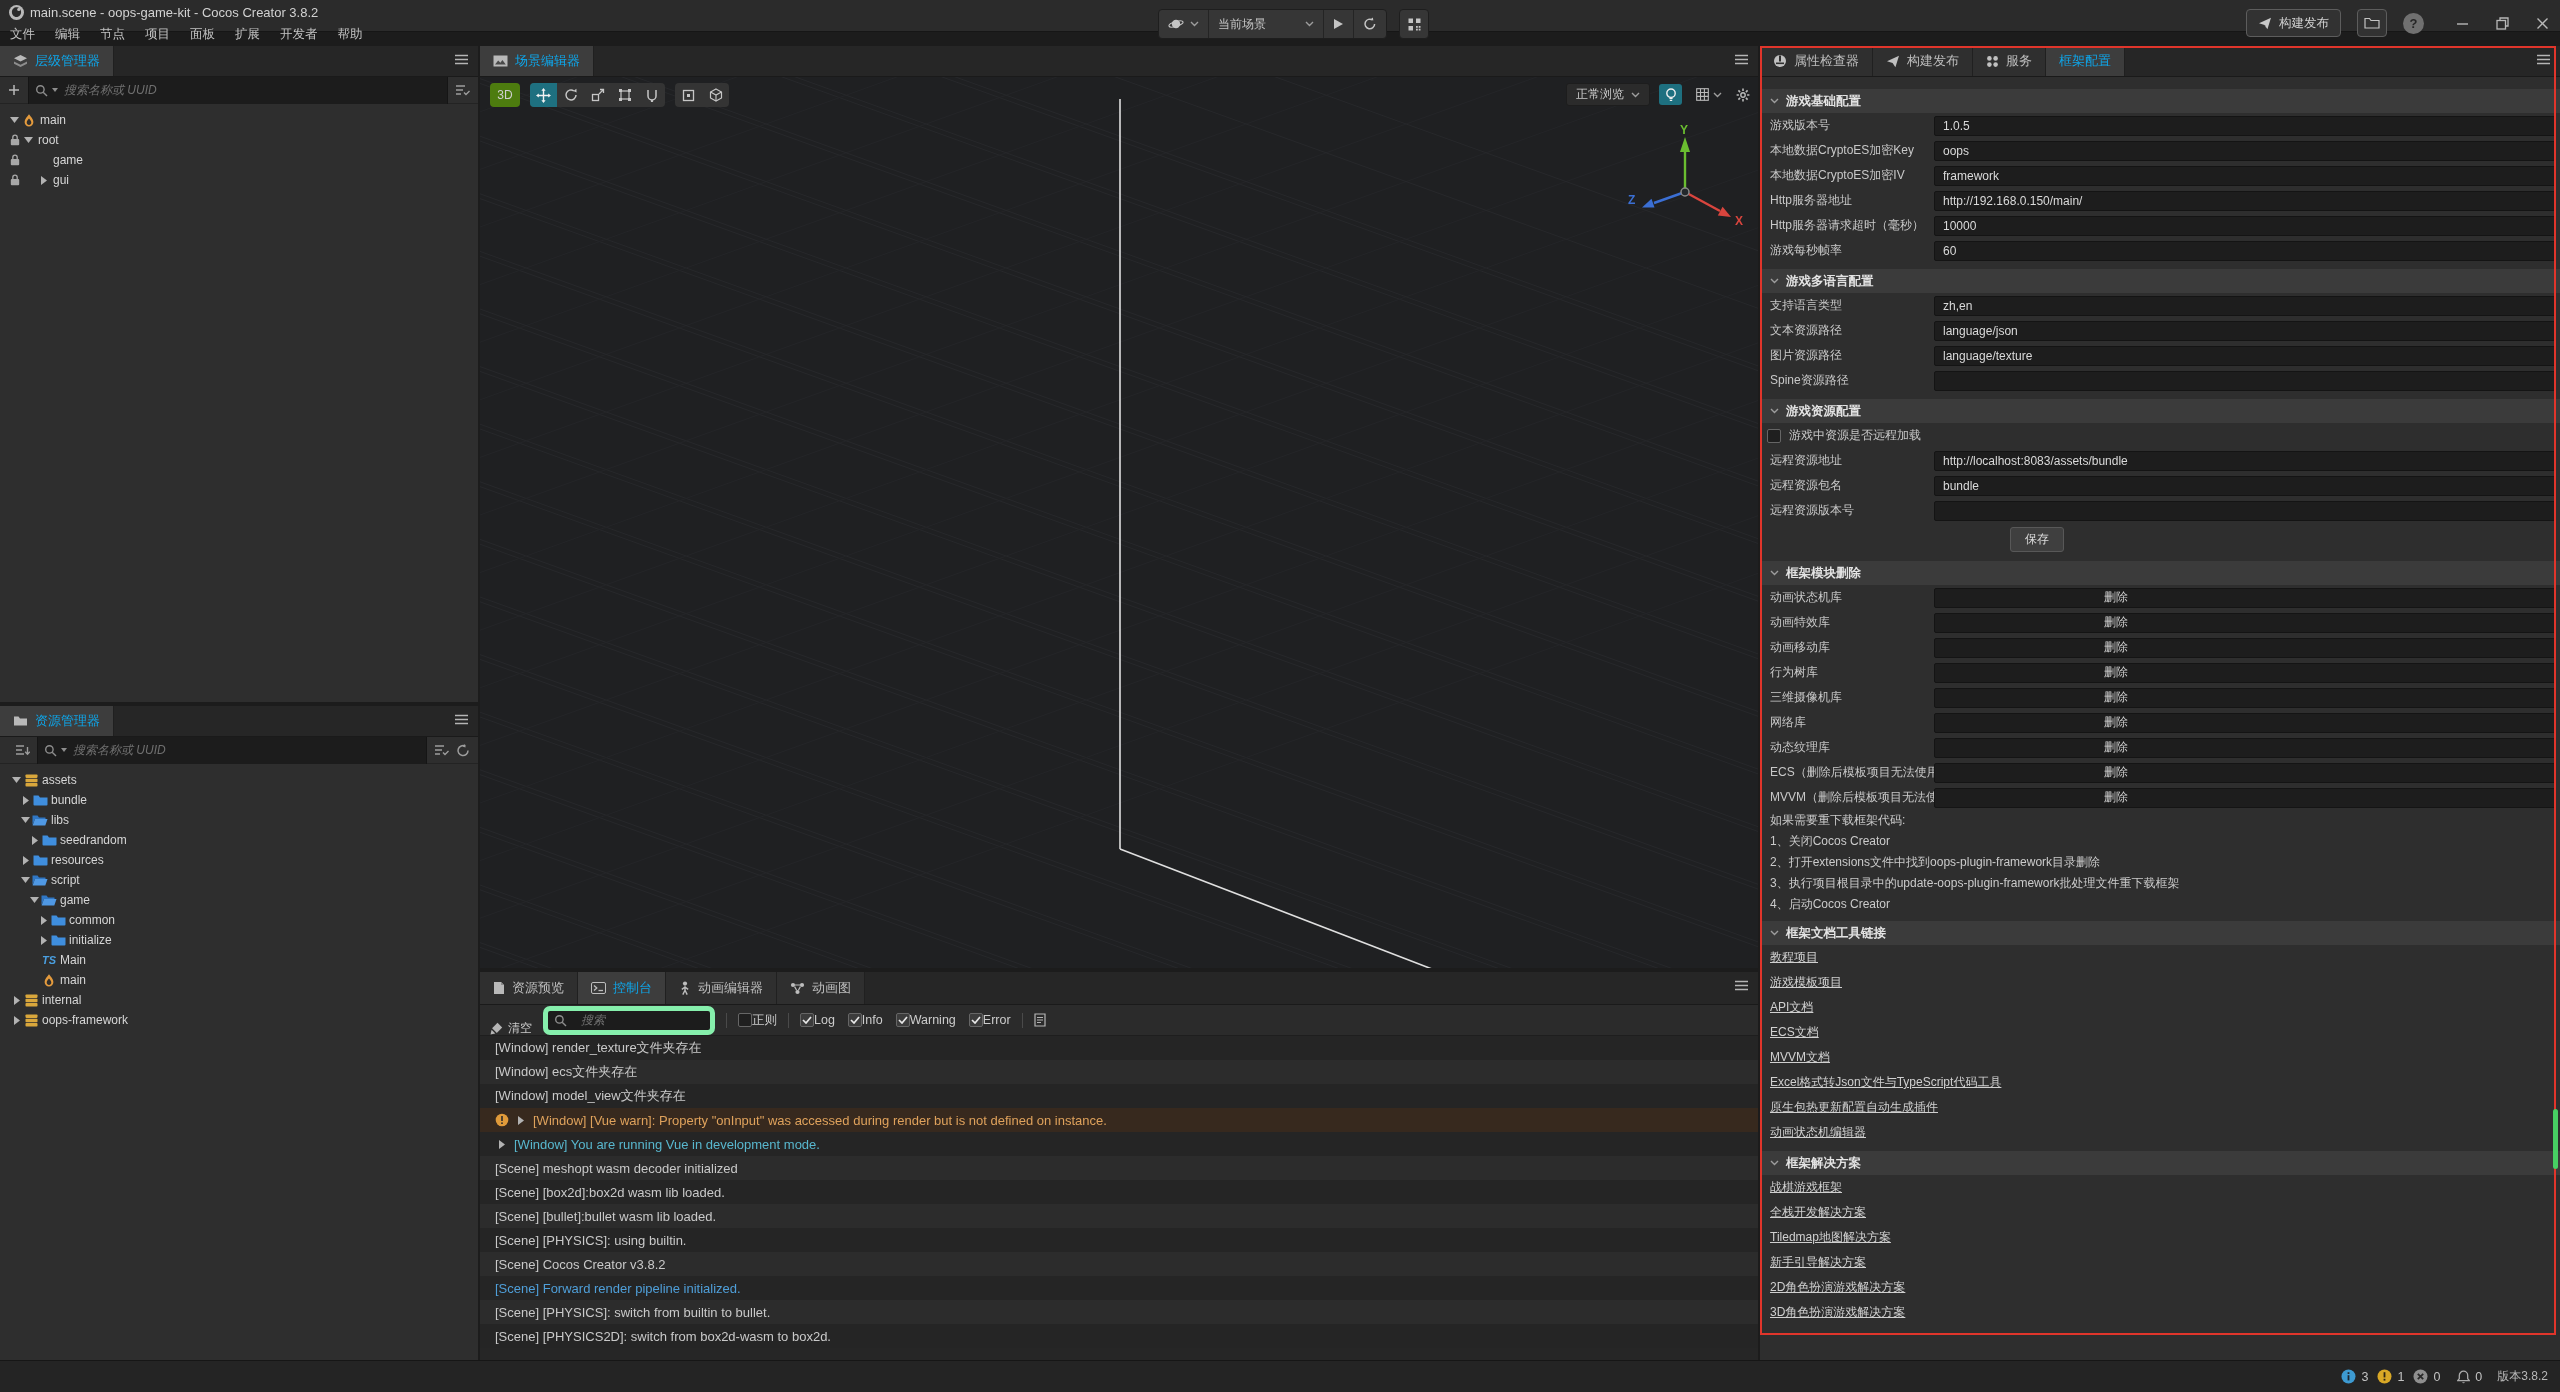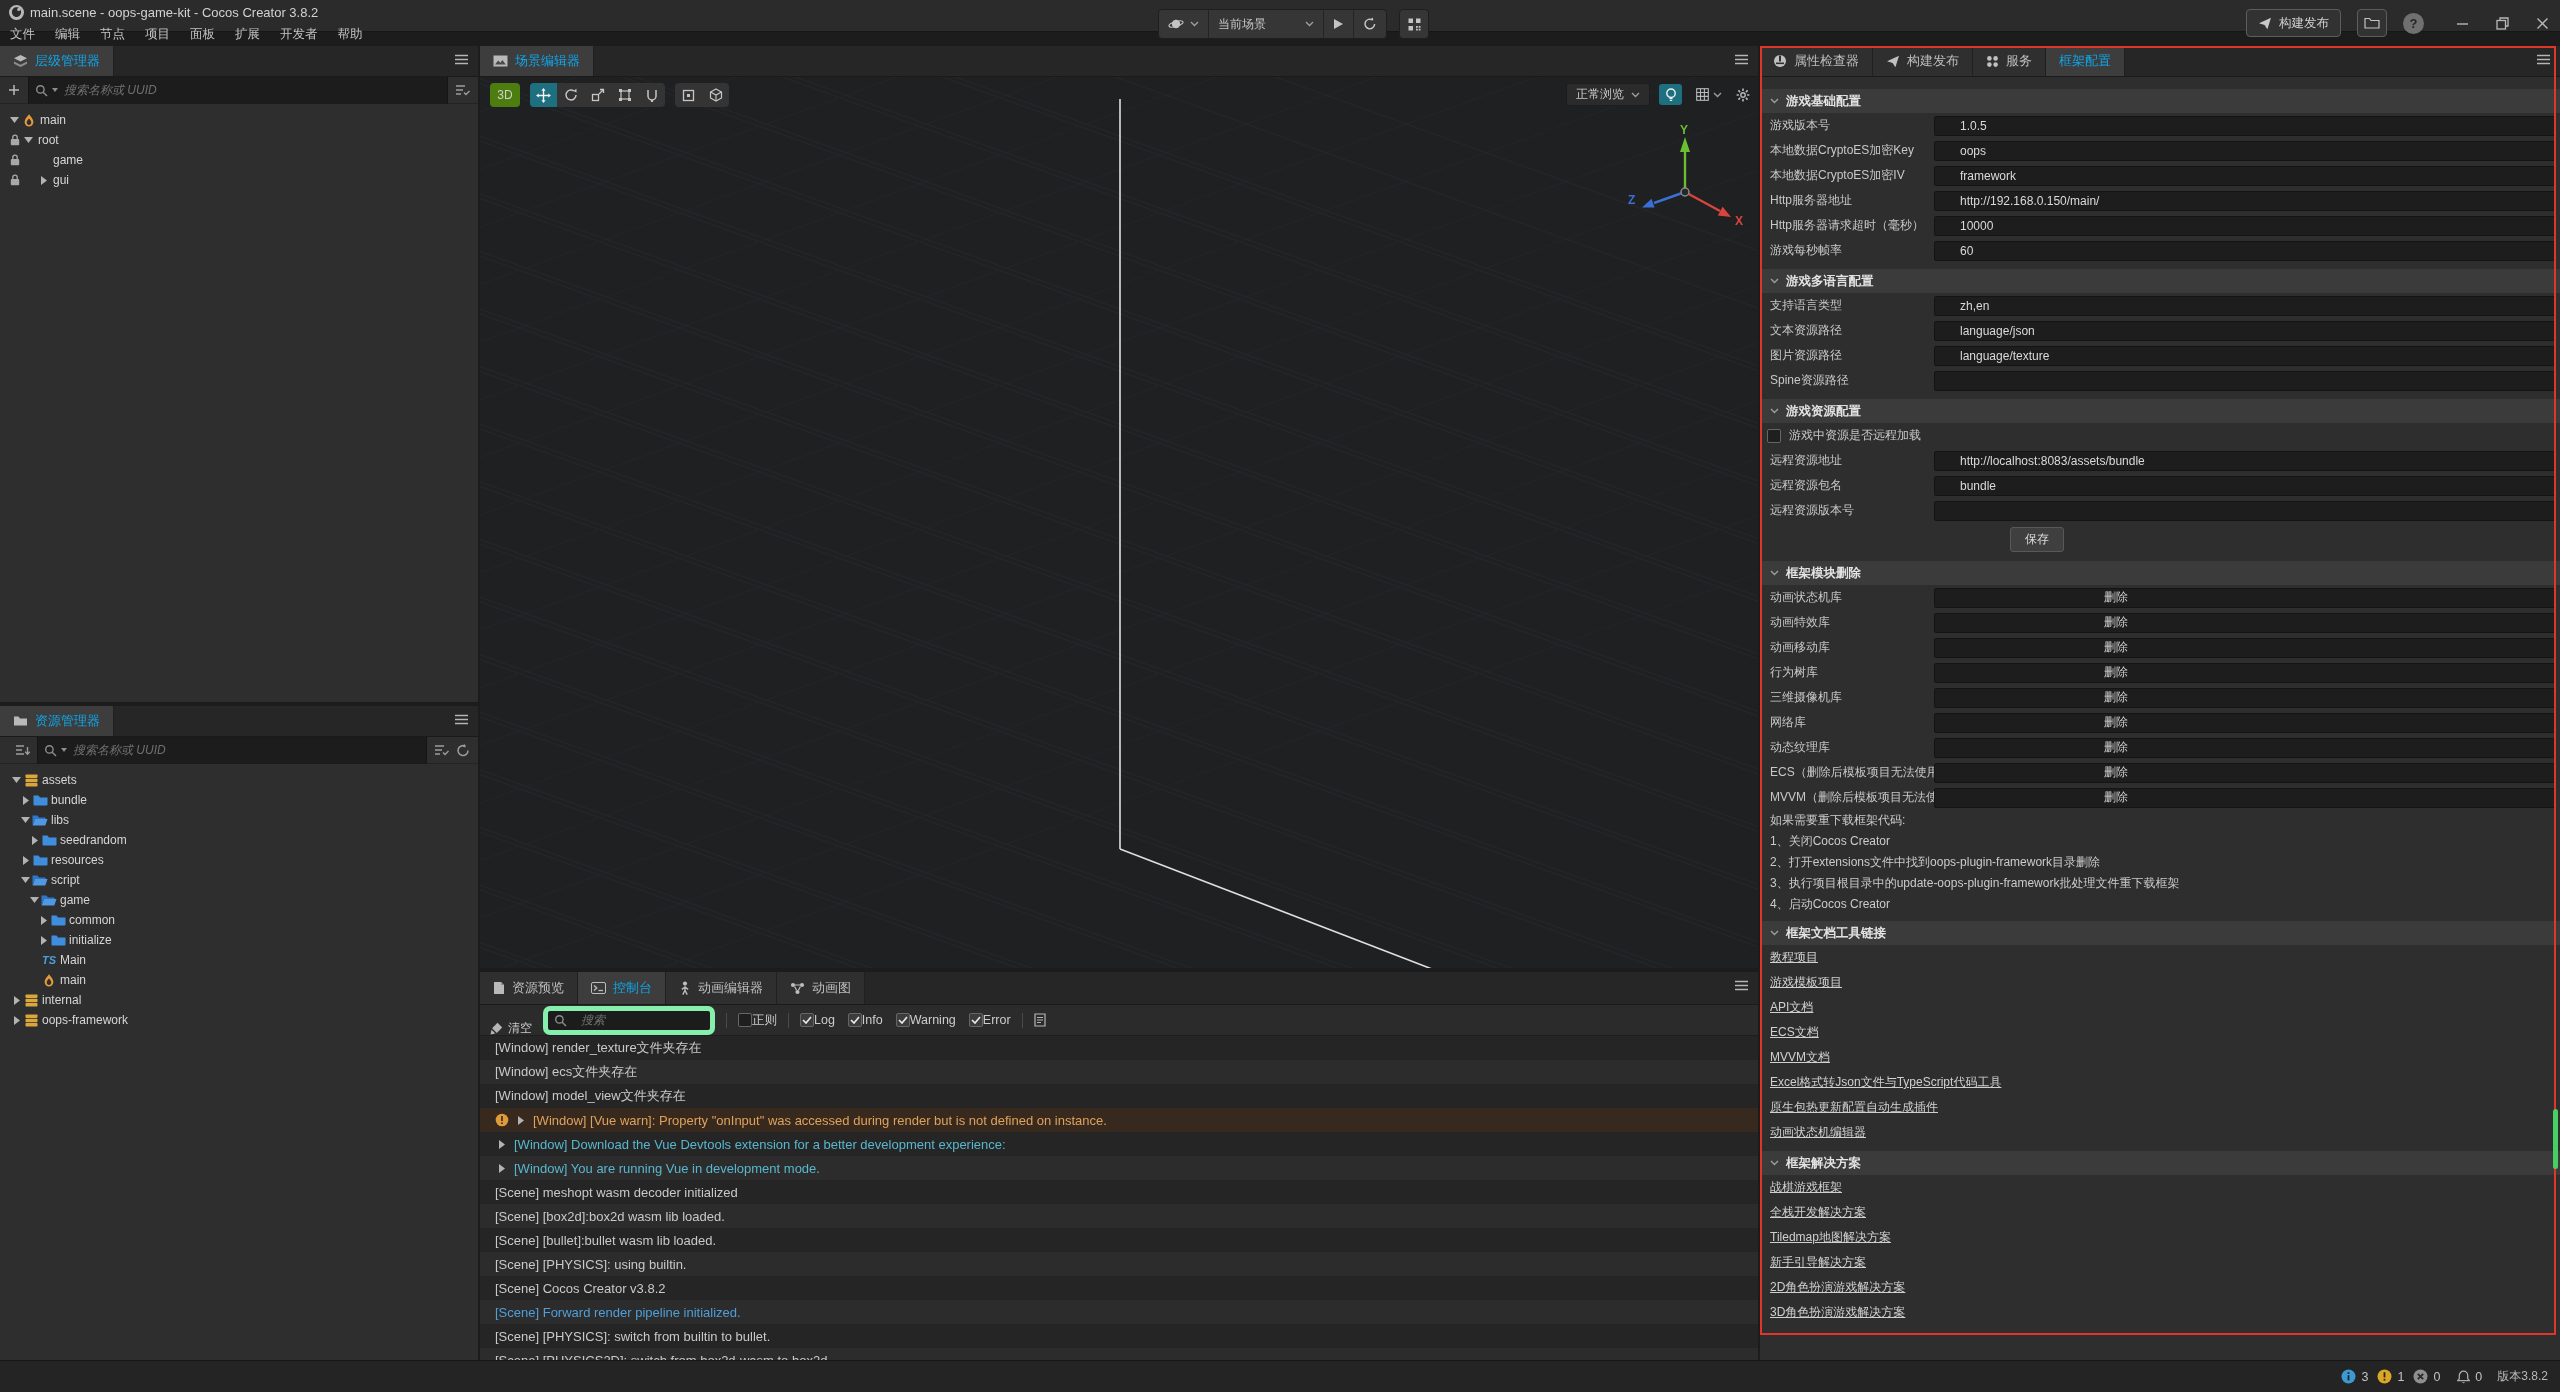--- a/index.html
+++ b/index.html
@@ -77,21 +77,21 @@
   .log-info .log-text{color:#58b7ce;}
   .log-highlight .log-text{color:#4f9fd9;}
   .log-caret{width:14px;display:inline-flex;justify-content:center;}
   
   #inspector-panel{background:#2e2e2e;}
   #inspector-body{flex:1;overflow:hidden;position:relative;}
   .sec-header{height:24px;margin-top:6px;background:#3b3b3b;display:flex;align-items:center;gap:7px;padding:0 10px;color:#e3e3e3;font-weight:bold;font-size:12.5px;}
   #inspector-body > .sec-header:first-child{margin-top:12px;}
   .field-row{height:25px;display:flex;align-items:center;padding:0 4px 0 10px;}
   .field-label{width:164px;flex:none;color:#c8c8c8;font-size:12px;white-space:nowrap;overflow:hidden;}
-  .field-input{flex:1;height:20px;box-sizing:border-box;background:#1d1d1d;border:1px solid #141414;border-radius:2px;display:flex;align-items:center;padding:0 25px;color:#dadada;font-size:12px;white-space:nowrap;}
+  .field-input{flex:1;height:20px;box-sizing:border-box;background:#1d1d1d;border:1px solid #141414;border-radius:2px;display:flex;align-items:center;padding:0 8px;color:#dadada;font-size:12px;white-space:nowrap;}
   .module-strip{flex:1;height:20px;box-sizing:border-box;background:#1d1d1d;border:1px solid #141414;border-radius:2px;position:relative;}
   .del-btn{position:absolute;left:165px;top:0;height:100%;display:flex;align-items:center;color:#cfcfcf;font-size:12px;padding:0 4px;}
   .check-row{height:25px;display:flex;align-items:center;gap:8px;padding-left:7px;color:#c8c8c8;}
   .save-row{height:32px;display:flex;align-items:center;}
   .save-btn{margin-left:250px;min-width:36px;height:23px;padding:0 8px;background:#3f3f3f;border:1px solid #585858;border-radius:3px;color:#dddddd;font-size:12px;display:flex;align-items:center;justify-content:center;}
   .text-row{height:21px;display:flex;align-items:center;padding-left:10px;color:#cbcbcb;font-size:12px;white-space:nowrap;}
   .link-row{height:25px;display:flex;align-items:center;padding-left:10px;}
   .link-row a{color:#d0d0d0;text-decoration:underline;font-size:12px;cursor:pointer;}
   #red-outline{position:absolute;left:0;top:0;width:796px;height:1289px;border:2px solid #e0352b;box-sizing:border-box;pointer-events:none;z-index:20;}
   #insp-scrollbar{position:absolute;right:2px;top:1063px;width:5px;height:60px;background:#47cf63;border-radius:3px;z-index:21;}
@@ -910,28 +910,20 @@
           </svg>
         </span>
         <span class="log-text">[Window] [Vue warn]: Property "onInput" was accessed during render but is not defined on instance.</span>
       </div>
       <div class="log-row log-info">
         <span class="log-caret">
           <svg width="6" height="9">
             <path d="M0 0v9l6-4.5z" fill="#b2b2b2"></path>
           </svg>
         </span>
-        <span class="log-text">[Window] Download the Vue Devtools extension for a better development experience:</span>
-      </div>
-      <div class="log-row log-info">
-        <span class="log-caret">
-          <svg width="6" height="9">
-            <path d="M0 0v9l6-4.5z" fill="#b2b2b2"></path>
-          </svg>
-        </span>
         <span class="log-text">[Window] You are running Vue in development mode.</span>
       </div>
       <div class="log-row log-log">
         <span class="log-text">[Scene] meshopt wasm decoder initialized</span>
       </div>
       <div class="log-row log-log">
         <span class="log-text">[Scene] [box2d]:box2d wasm lib loaded.</span>
       </div>
       <div class="log-row log-log">
         <span class="log-text">[Scene] [bullet]:bullet wasm lib loaded.</span>

